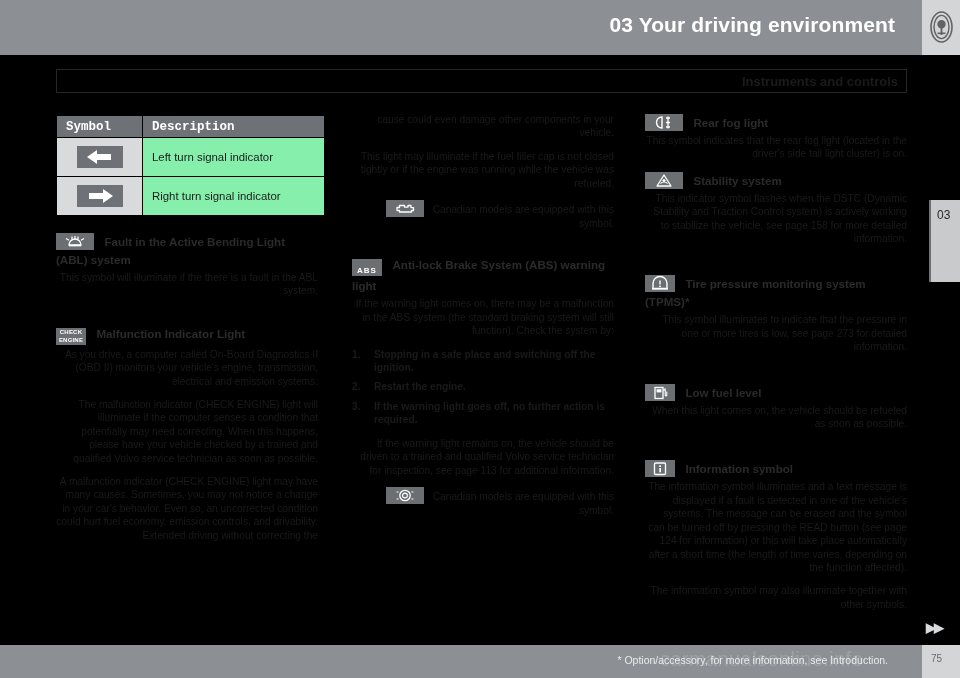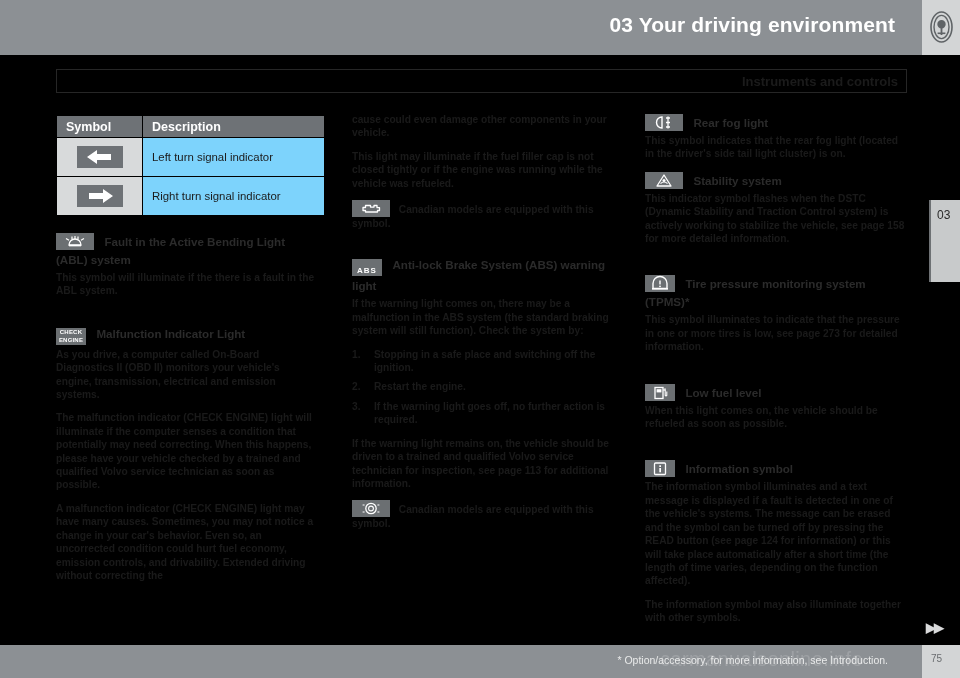--- a/index.html
+++ b/index.html
@@ -75,24 +75,24 @@
     width: 262px;
     color: #1a1a1a;
   }
   #col1 { left: 56px; }
   #col2 { left: 352px; }
   #col3 { left: 645px; }
 
   .para {
     font-size: 10.2px;
     line-height: 13.4px;
-    font-weight: bold;
+    font-weight: normal;
     color: #1a1a1a;
     margin-bottom: 10px;
-    text-align: left;
+    text-align: right;
   }
   .para.tight { margin-bottom: 9px; }
 
   .subhead {
     font-size: 11.6px;
     line-height: 15px;
     font-weight: bold;
     color: #2b2b2b;
     margin-bottom: 2px;
   }
@@ -128,30 +128,31 @@
     padding: 0;
   }
   .th-cell {
     background: #6e7276;
     color: #ffffff;
     font-size: 12.5px;
     font-weight: bold;
     height: 22px;
     padding-left: 9px !important;
     text-align: left;
+    font-family: Liberation Mono, monospace;
   }
   .td-symbol {
     background: #d8dadb;
     width: 86px;
     height: 39px;
     text-align: center;
     vertical-align: middle;
   }
   .td-desc {
-    background: #7dd3fc;
+    background: #86efac;
     font-size: 11.4px;
     color: #1b1b1b;
     padding-left: 9px !important;
     vertical-align: middle;
     margin-top: 23px;
   }
   .sym-badge {
     display: inline-block;
     width: 46px; height: 22px;
     background: #6e7276;

